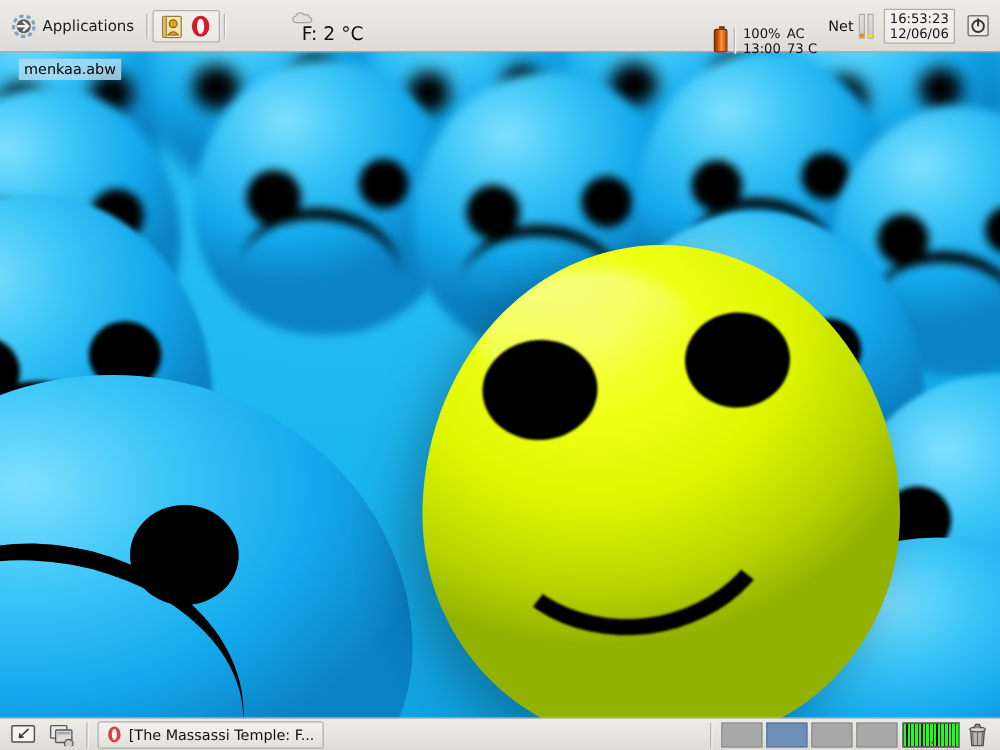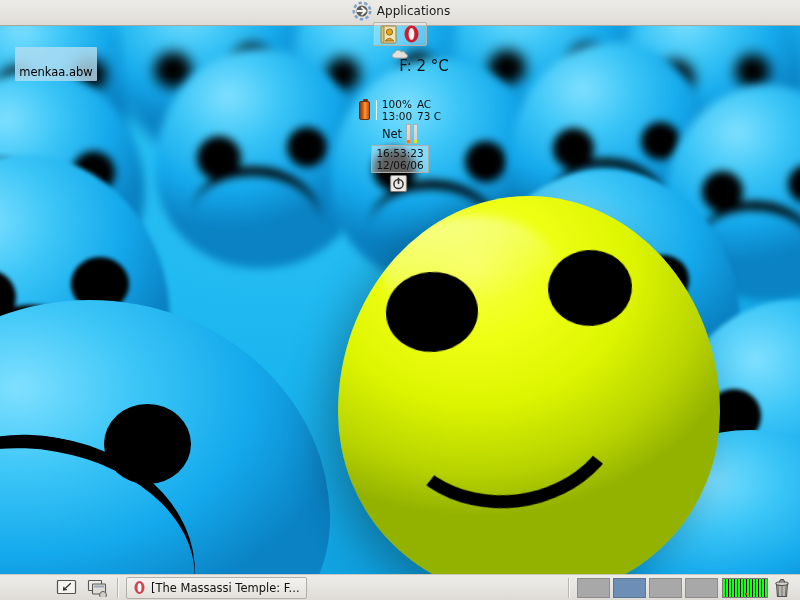--- a/index.html
+++ b/index.html
@@ -116,46 +116,44 @@
     cursor: pointer;
     user-select: none;
   }
   .desk-icon .glyph {
     width: 100%; height: 40px;
     display: flex; align-items: center; justify-content: center;
   }
   .desk-icon .label {
     display: inline-block;
     margin-top: 3px;
-    padding: 18px 4px 2px;
+    padding: 1px 4px 2px;
     font-size: 11.5px;
     color: #000;
     background: rgba(178, 221, 242, 0.82);
     border-radius: 1px;
     white-space: nowrap;
     line-height: 14px;
   }
 
   
   .panel {
     position: absolute;
     left: 0; width: 800px;
     background: linear-gradient(180deg, #edebe8 0%, #e7e5e1 48%, #dedbd6 100%);
     display: flex;
     align-items: center;
   }
   #top-panel {
-    top: 0; height: 26px;
+    top: 0; height: 42px;
     border-bottom: 1px solid #a9a69f;
-    flex-direction: column;
   }
   #bottom-panel {
     top: 574px; height: 26px;
     border-top: 1px solid #c9c6c0;
-    padding-left: 48px;
   }
 
   .pnl-btn {
     height: 26px;
     display: flex; align-items: center; gap: 5px;
     padding: 0 6px;
     cursor: pointer;
     border: 1px solid transparent;
     border-radius: 2px;
   }

